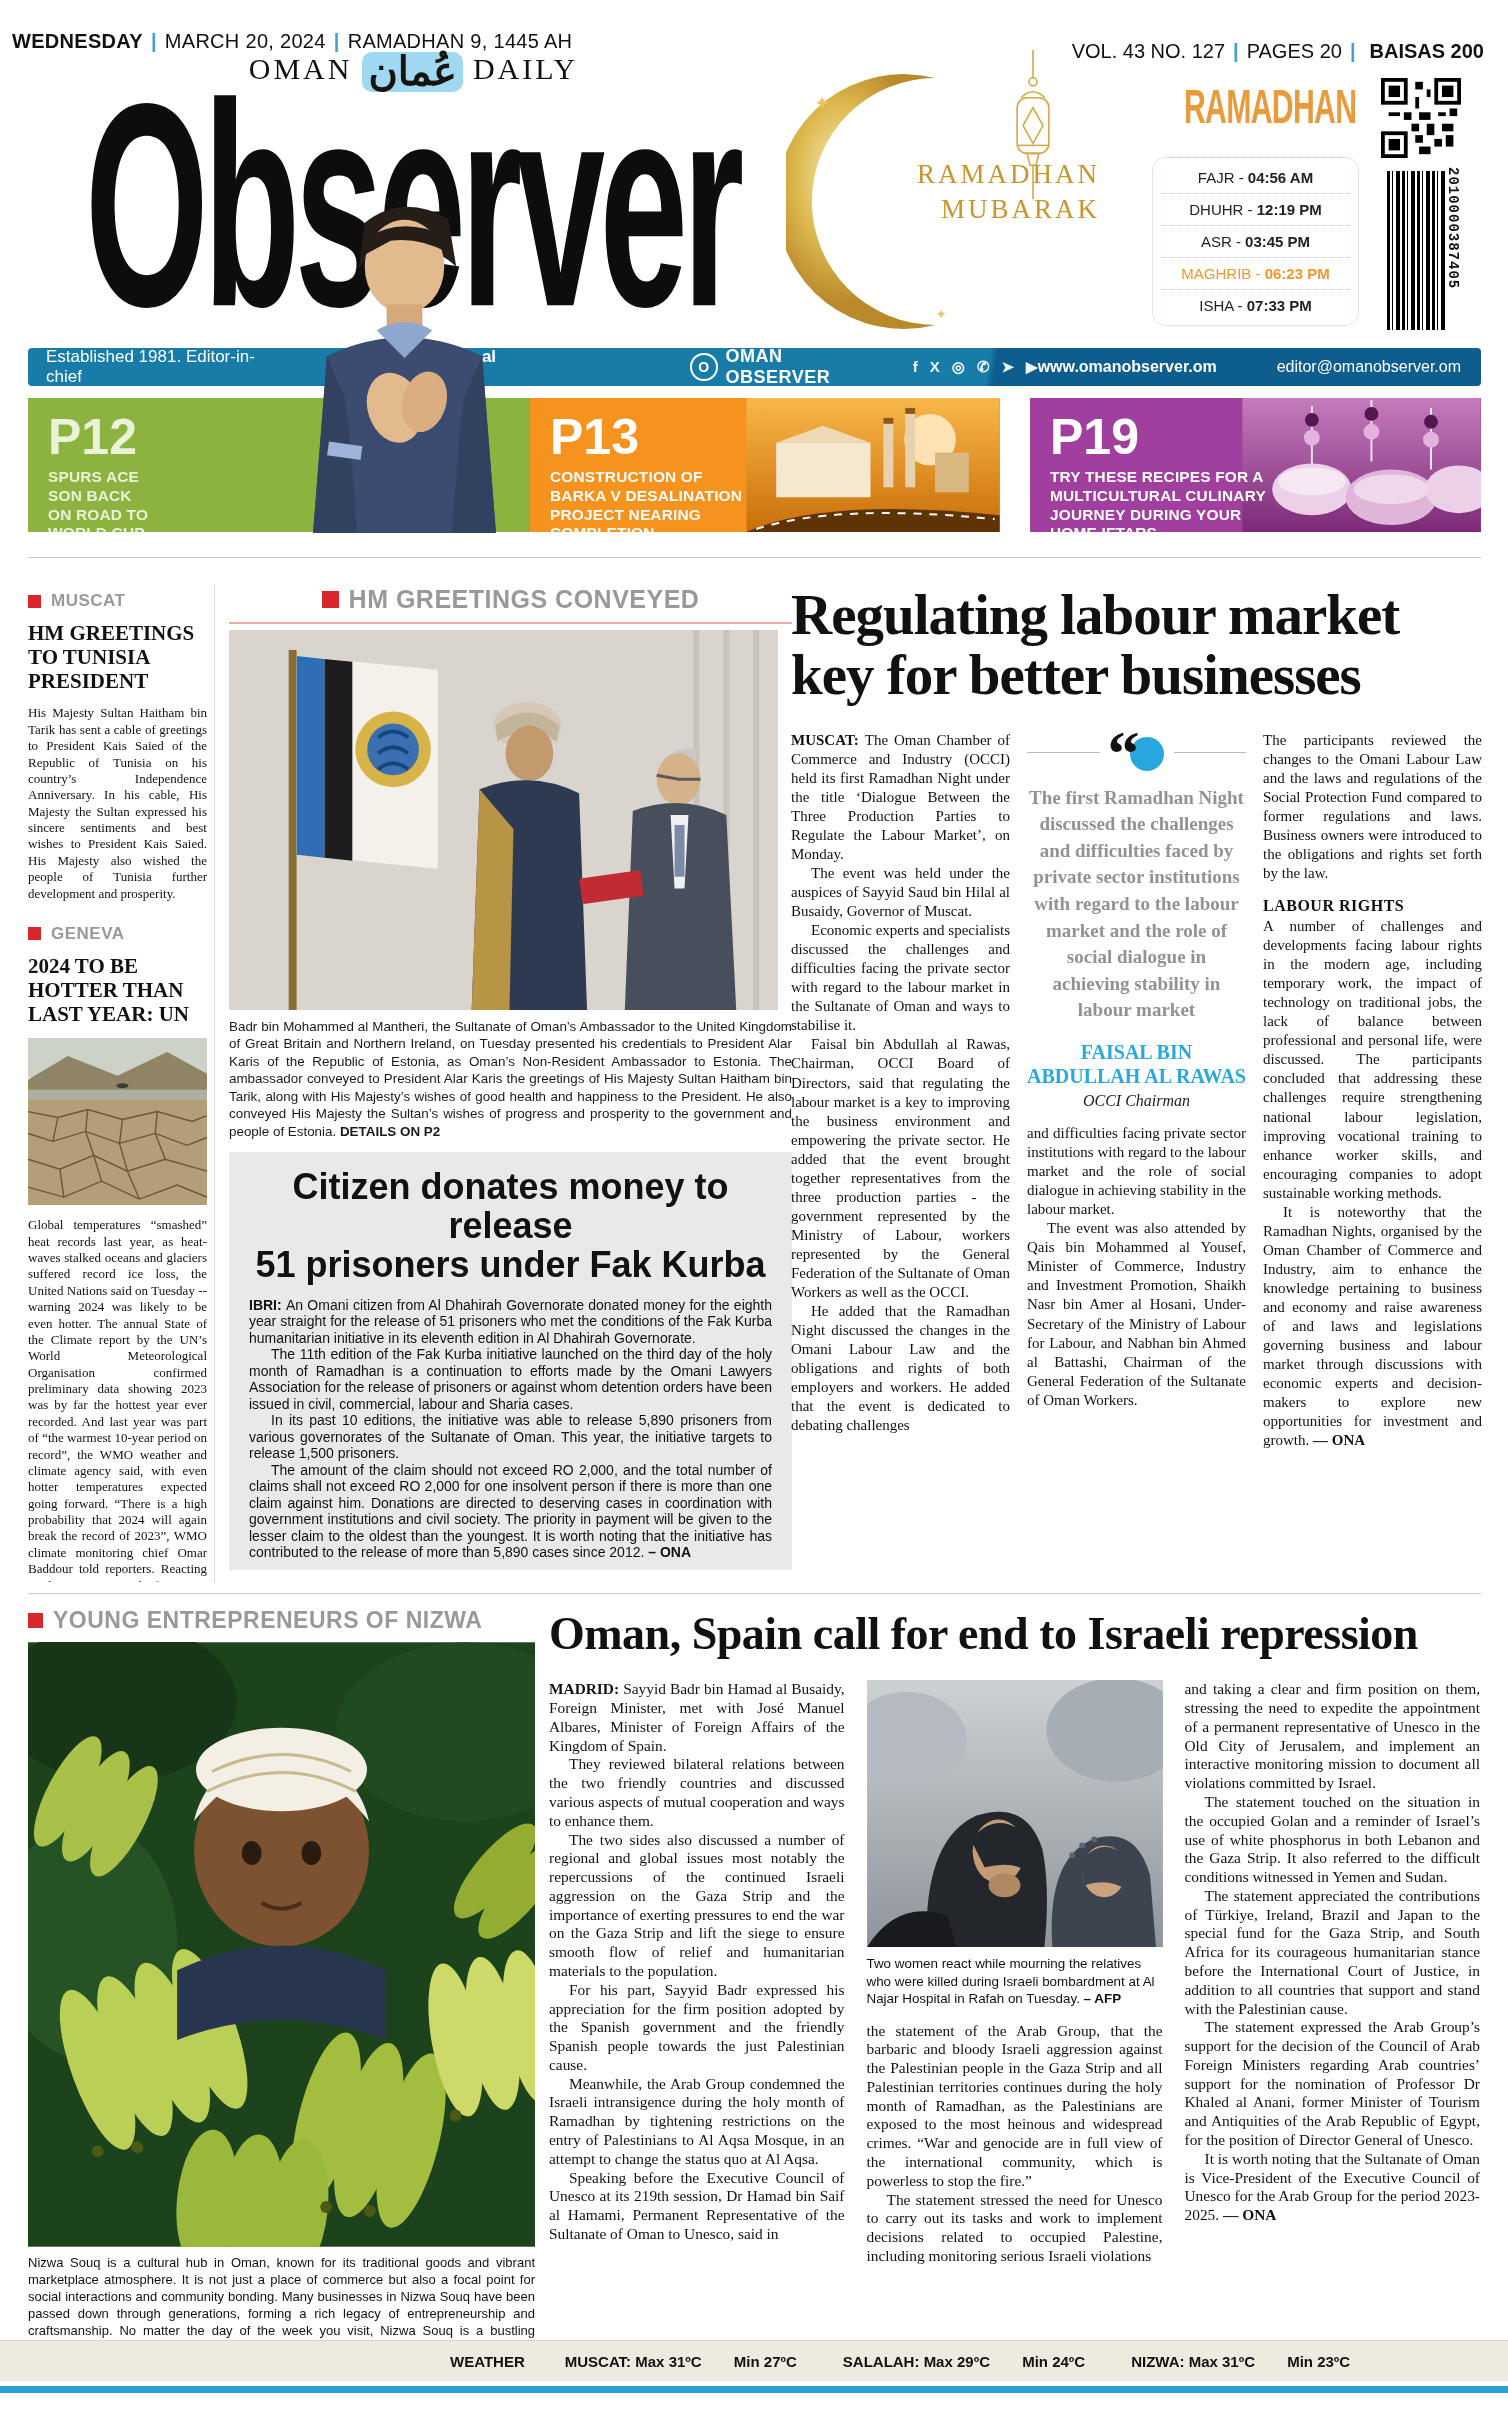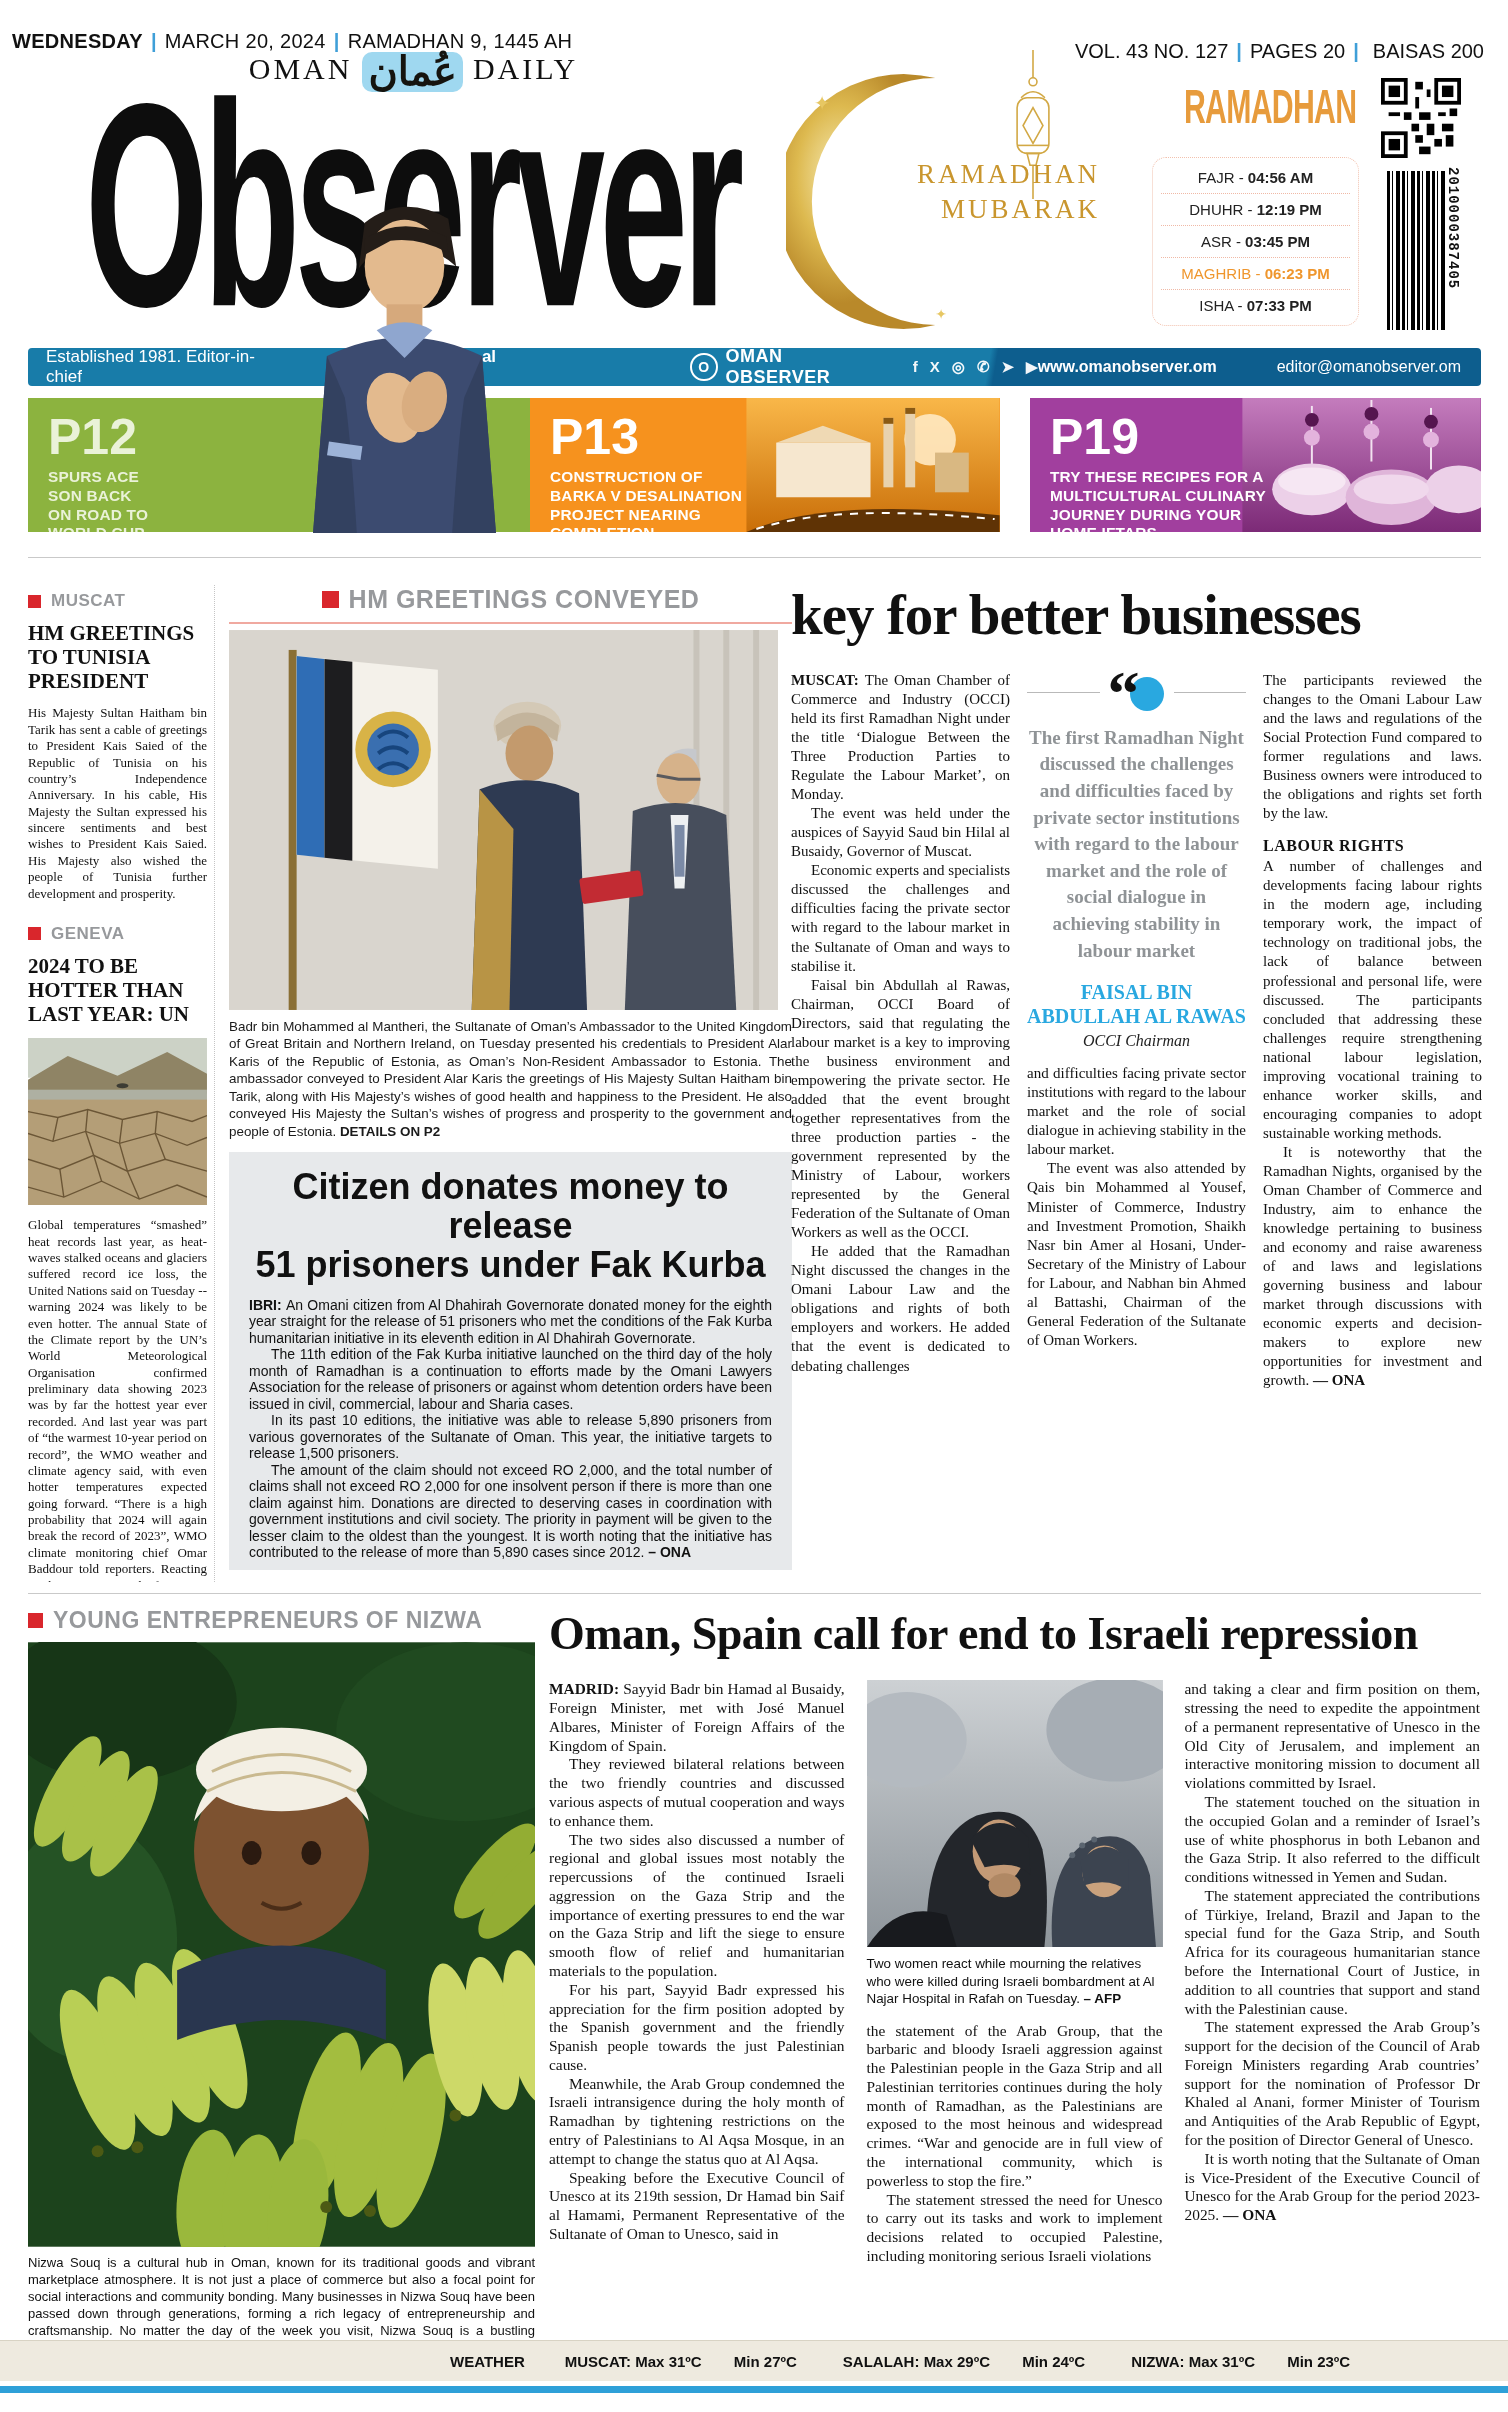--- a/index.html
+++ b/index.html
@@ -3,21 +3,21 @@
 <meta charset="utf-8">
 <style>
   html,body{margin:0;padding:0;background:#fff;}
   .page{position:relative;width:1508px;height:2413px;background:#fff;overflow:hidden;
         font-family:"Liberation Sans",sans-serif;color:#111;}
   
   #dateline{position:absolute;left:12px;top:30px;font-size:20px;letter-spacing:0.3px;}
   #dateline b{font-weight:bold;}
   .sep{color:#3f9fd8;font-weight:bold;padding:0 8px;}
   #volinfo{position:absolute;right:24px;top:40px;font-size:20px;}
-  #volinfo b{font-weight:normal;padding-left:6px;}
+  #volinfo b{font-weight:bold;padding-left:6px;}
   
   #brand{position:absolute;left:85px;top:52px;width:657px;}
   #brand-top{text-align:center;font-family:"Liberation Serif",serif;font-size:30px;letter-spacing:3px;color:#111;}
   #brand-arabic{display:inline-block;font-size:40px;font-weight:bold;background:#9fd8f0;border-radius:10px;
                 padding:0 6px;margin:0 10px;line-height:1;vertical-align:-6px;color:#15140f;}
   #brand-title{font-weight:bold;font-size:284px;line-height:.78;letter-spacing:-10px;
                transform:scale(.56,1.02);transform-origin:left top;white-space:nowrap;color:#0d0d0d;}
   
   #crescent{position:absolute;left:786px;top:70px;width:214px;height:264px;}
   #lantern{position:absolute;left:1003px;top:50px;width:60px;height:159px;}
@@ -425,20 +425,21 @@
           <p class="para"><b>IBRI: </b>An Omani citizen from Al Dhahirah Governorate donated money for the eighth year straight for the release of 51 prisoners who met the conditions of the Fak Kurba humanitarian initiative in its eleventh edition in Al Dhahirah Governorate.</p>
           <p class="para">The 11th edition of the Fak Kurba initiative launched on the third day of the holy month of Ramadhan is a continuation to efforts made by the Omani Lawyers Association for the release of prisoners or against whom detention orders have been issued in civil, commercial, labour and Sharia cases.</p>
           <p class="para">In its past 10 editions, the initiative was able to release 5,890 prisoners from various governorates of the Sultanate of Oman. This year, the initiative targets to release 1,500 prisoners.</p>
           <p class="para">The amount of the claim should not exceed RO 2,000, and the total number of claims shall not exceed RO 2,000 for one insolvent person if there is more than one claim against him. Donations are directed to deserving cases in coordination with government institutions and civil society. The priority in payment will be given to the lesser claim to the oldest than the youngest. It is worth noting that the initiative has contributed to the release of more than 5,890 cases since 2012.<b> – ONA</b></p>
         </div>
     </div>
   </div>
 
   <div id="main-art">
     <div id="main-headline">
+      <div>Regulating labour market</div>
       <div>key for better businesses</div>
     </div>
     <div id="main-cols">
       <div class="acol">
           <p class="para"><b>MUSCAT: </b>The Oman Chamber of Commerce and Industry (OCCI) held its first Ramadhan Night under the title ‘Dialogue Between the Three Production Parties to Regulate the Labour Market’, on Monday.</p>
           <p class="para">The event was held under the auspices of Sayyid Saud bin Hilal al Busaidy, Governor of Muscat.</p>
           <p class="para">Economic experts and specialists discussed the challenges and difficulties facing the private sector with regard to the labour market in the Sultanate of Oman and ways to stabilise it.</p>
           <p class="para">Faisal bin Abdullah al Rawas, Chairman, OCCI Board of Directors, said that regulating the labour market is a key to improving the business environment and empowering the private sector. He added that the event brought together representatives from the three production parties - the government represented by the Ministry of Labour, workers represented by the General Federation of the Sultanate of Oman Workers as well as the OCCI.</p>
           <p class="para">He added that the Ramadhan Night discussed the changes in the Omani Labour Law and the obligations and rights of both employers and workers. He added that the event is dedicated to debating challenges</p>
         </div>

